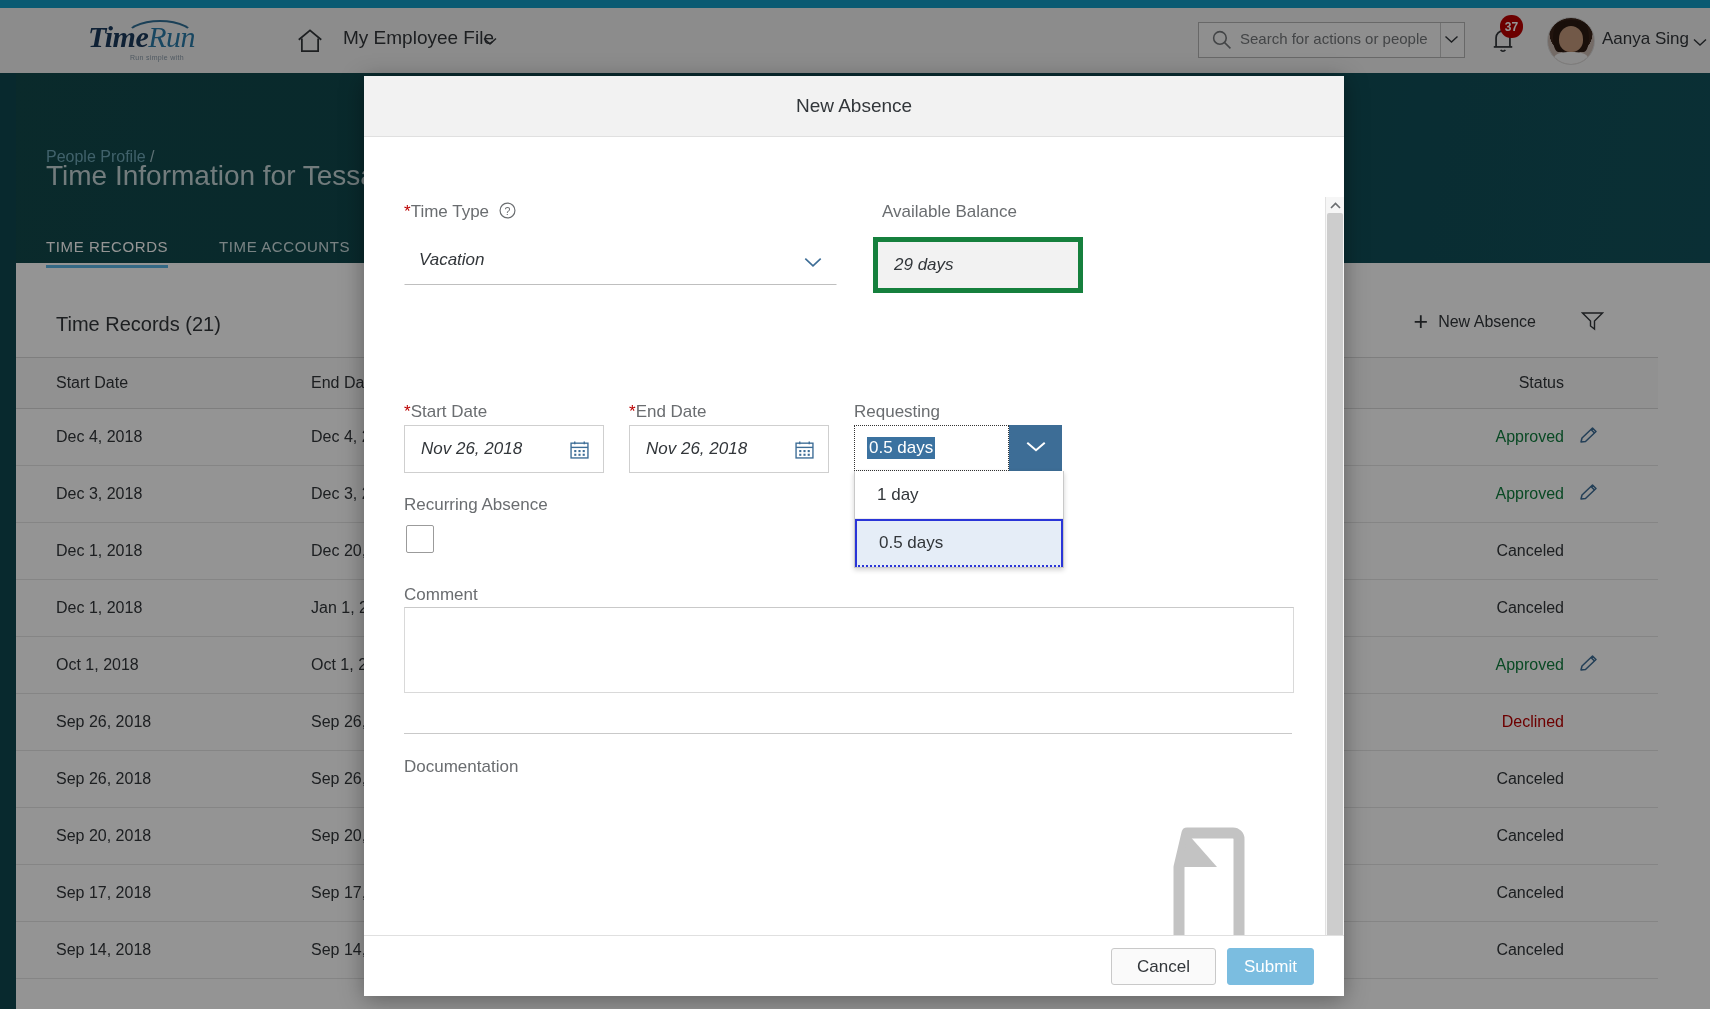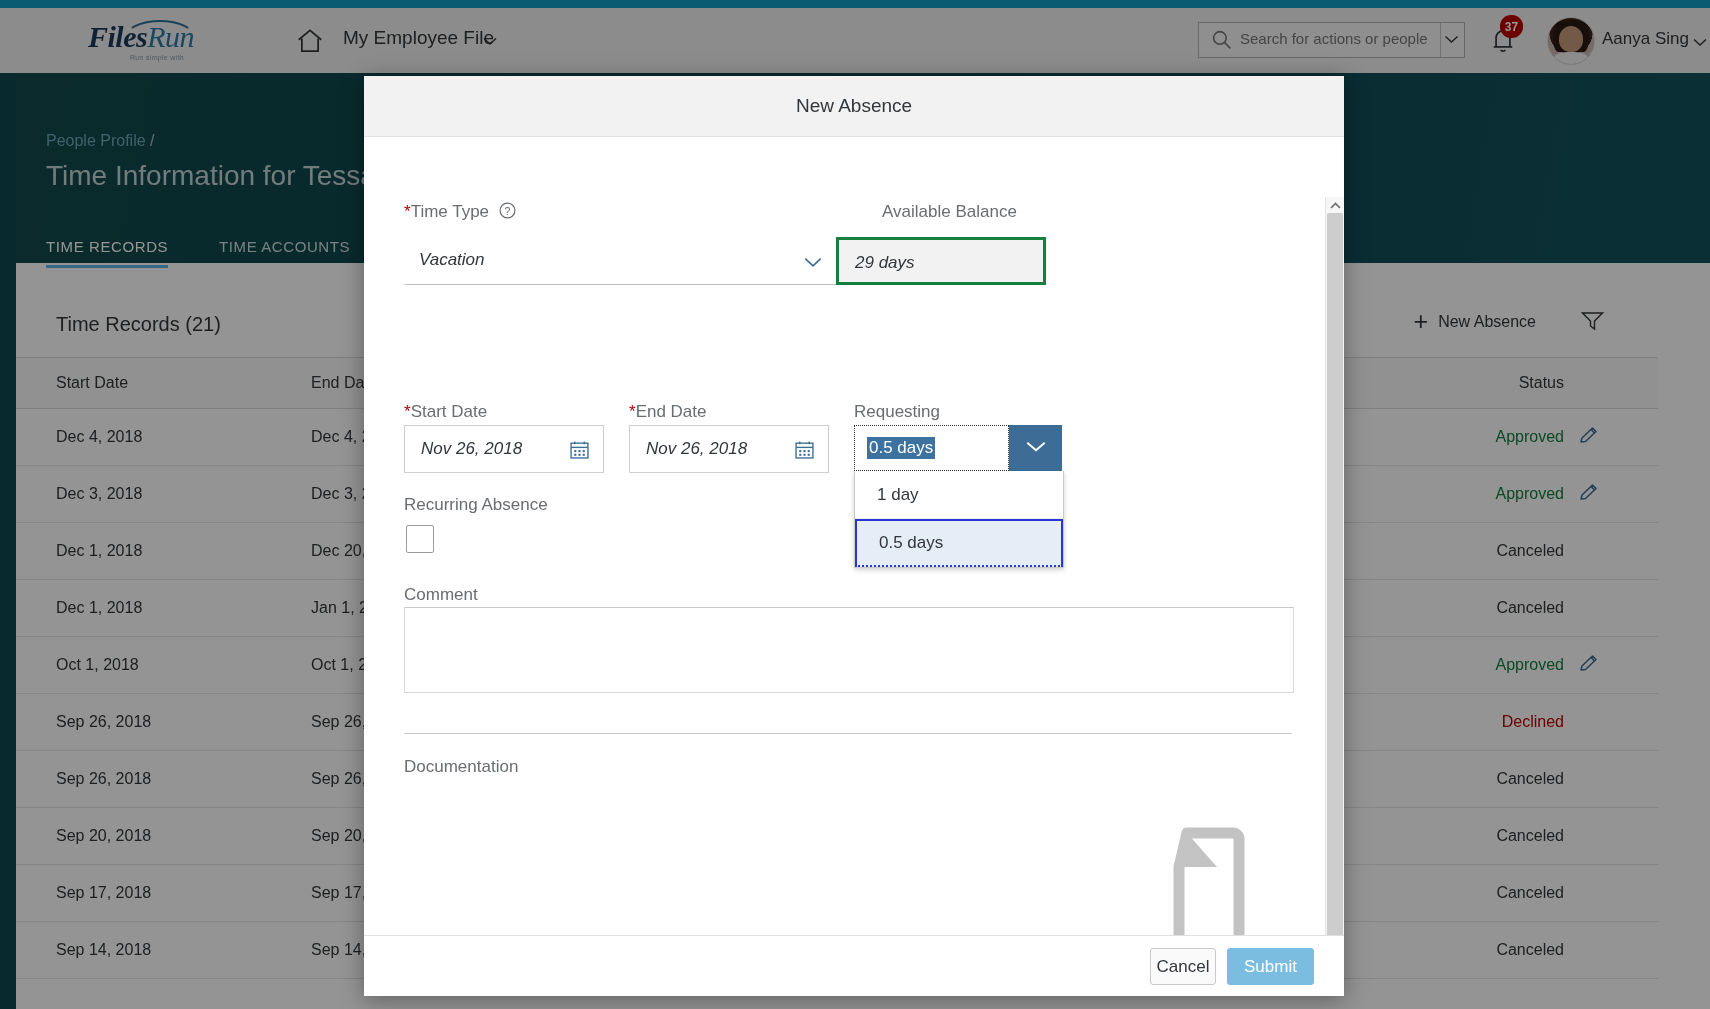--- a/index.html
+++ b/index.html
@@ -46,21 +46,21 @@
   .avatar .hairR{position:absolute;left:29px;top:4px;width:12px;height:30px;background:#2b1a12;border-radius:10% 60% 50% 20%;}
   .avatar .top{position:absolute;left:8px;top:2px;width:30px;height:14px;background:#2b1a12;border-radius:50% 50% 0 0;}
   .avatar .body{position:absolute;left:6px;top:34px;width:34px;height:16px;background:#f2f2f2;border-radius:40% 40% 0 0;}
   .user-name{position:absolute;left:1602px;top:29px;font-size:17px;color:#32363a;}
   .user-caret{position:absolute;left:1693px;top:33px;}
 
   .shell-tabs{position:absolute;left:0;top:73px;width:1710px;height:48px;}
   .shell-tab{position:absolute;top:78px;font-size:17px;color:#bfd3d4;}
   .shell-tab.active{color:#ffffff;font-weight:bold;}
 
-  .crumb{position:absolute;left:46px;top:132px;font-size:16px;color:#6fa8b8;}
+  .crumb{position:absolute;left:46px;top:148px;font-size:16px;color:#6fa8b8;}
   .crumb .sep{color:#9fc0c8;}
   .page-title{position:absolute;left:46px;top:160px;font-size:28px;color:#c5d6d8;}
 
   .subtabs{position:absolute;left:46px;top:238px;font-size:15px;letter-spacing:.6px;}
   .subtab{display:inline-block;margin-right:46px;color:#cfe0e2;}
   .subtab.active{color:#ffffff;border-bottom:3px solid #5ab6e6;padding-bottom:10px;}
 
   
   .tbl-wrap{position:absolute;left:16px;top:295px;width:1642px;}
   .tbl-head{position:relative;height:62px;}
@@ -93,21 +93,21 @@
   .lbl{position:absolute;font-size:17px;color:#6a6d70;}
   .req{color:#bb0000;}
   .fld{position:absolute;box-sizing:border-box;background:#fff;}
   .fld-val{font-size:17px;color:#32363a;font-style:italic;}
 
   .sel-timetype{left:40px;top:100px;width:433px;height:48px;border:1px solid #cfcfcf;border-top-color:#fff;
                 border-left-color:#fff;border-right-color:#fff;border-bottom:1px solid #bfbfbf;}
   .sel-timetype .fld-val{position:absolute;left:14px;top:12px;}
   .sel-caret{position:absolute;right:14px;top:16px;}
 
-  .bal-box{left:472px;top:100px;width:210px;height:48px;background:#f2f2f2;border:3px solid #15803d;}
+  .bal-box{left:509px;top:100px;width:210px;height:56px;background:#f2f2f2;border:5px solid #15803d;}
   .bal-box .fld-val{position:absolute;left:16px;top:13px;}
 
   .date-box{width:200px;height:48px;border:1px solid #cfcfcf;}
   .date-box .fld-val{position:absolute;left:16px;top:13px;}
   .cal-ic{position:absolute;right:14px;top:14px;}
 
   .req-input{left:490px;top:288px;width:155px;height:46px;border:1px dotted #333;background:#fff;}
   .req-sel-text{position:absolute;left:12px;top:11px;background:#3b72a0;color:#fff;font-size:17px;padding:1px 2px;}
   .req-btn{position:absolute;left:645px;top:288px;width:53px;height:46px;background:#3d6d96;
            display:flex;align-items:center;justify-content:center;}
@@ -125,36 +125,36 @@
   .doc-icon{position:absolute;left:795px;top:690px;}
 
   
   .sb{position:absolute;right:0;top:60px;width:18px;height:798px;background:#f6f6f6;border-left:1px solid #e2e2e2;}
   .sb-up,.sb-dn{position:absolute;left:0;width:18px;height:16px;display:flex;align-items:center;justify-content:center;}
   .sb-up{top:0;}
   .sb-thumb{position:absolute;left:1px;top:16px;width:16px;height:740px;background:#cdcdcd;border-radius:2px;}
 
   .btn{position:absolute;top:12px;height:37px;box-sizing:border-box;font-size:17px;
        display:flex;align-items:center;justify-content:center;border-radius:3px;}
-  .btn-cancel{right:128px;width:66px;border:1px solid #c9c9c9;background:#fafafa;color:#32363a;}
+  .btn-cancel{right:128px;width:105px;border:1px solid #c9c9c9;background:#fafafa;color:#32363a;}
   .btn-submit{right:30px;width:87px;background:#7bbde0;color:#fff;border:1px solid #7bbde0;}
 </style>
 </head>
 <body>
 
 <div id="app-bg">
   <div class="topbar-strip"></div>
   <div class="shell-head"></div>
   <div class="shell-nav"></div>
   <div class="shell-body"></div>
   <div class="side-rail"></div>
 
   <div class="logo">
     <div class="cloud"></div>
-    <span class="w1">Files</span><span class="w2">Run</span>
+    <span class="w1">Time</span><span class="w2">Run</span>
     <div class="tag">Run simple with</div>
   </div>
 
   <div class="home-icon">
     <svg width="30" height="30" viewBox="0 0 24 24" fill="none" stroke="#32363a" stroke-width="1.4">
       <path d="M3 11 L12 3.5 L21 11"></path>
         <path d="M5.5 10 V20 H18.5 V10"></path>
     </svg>
   </div>
   <div class="nav-title">My Employee File</div>

